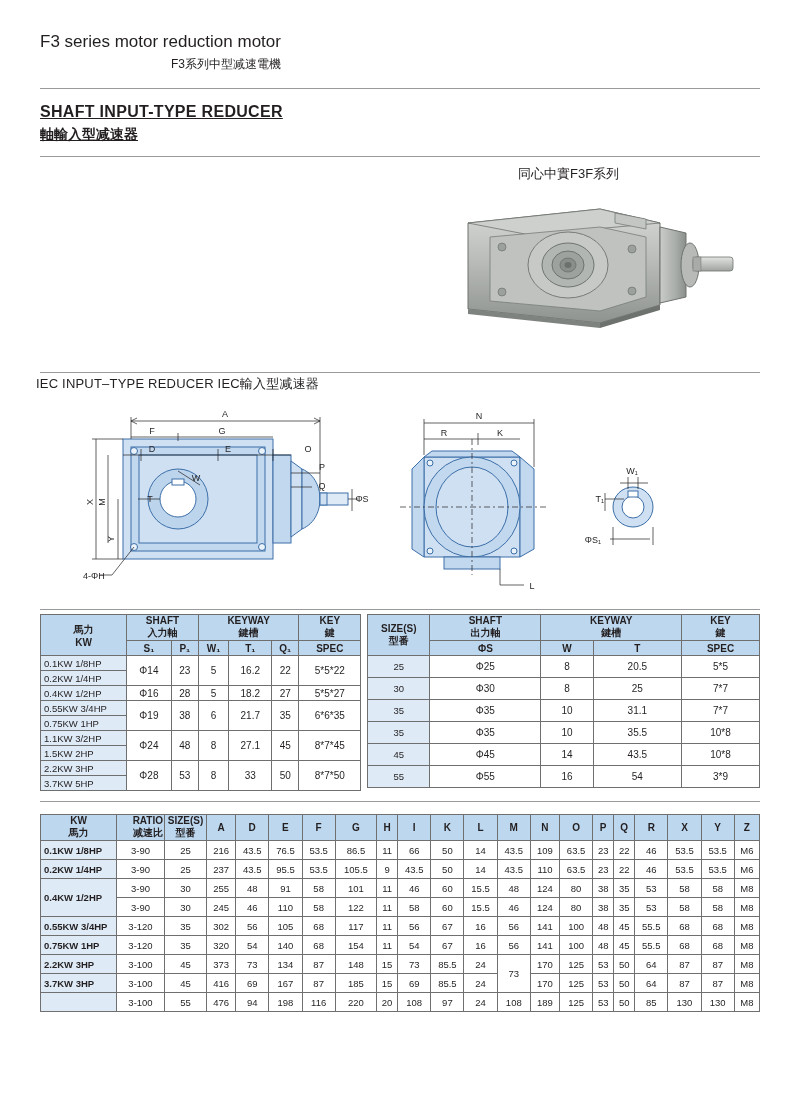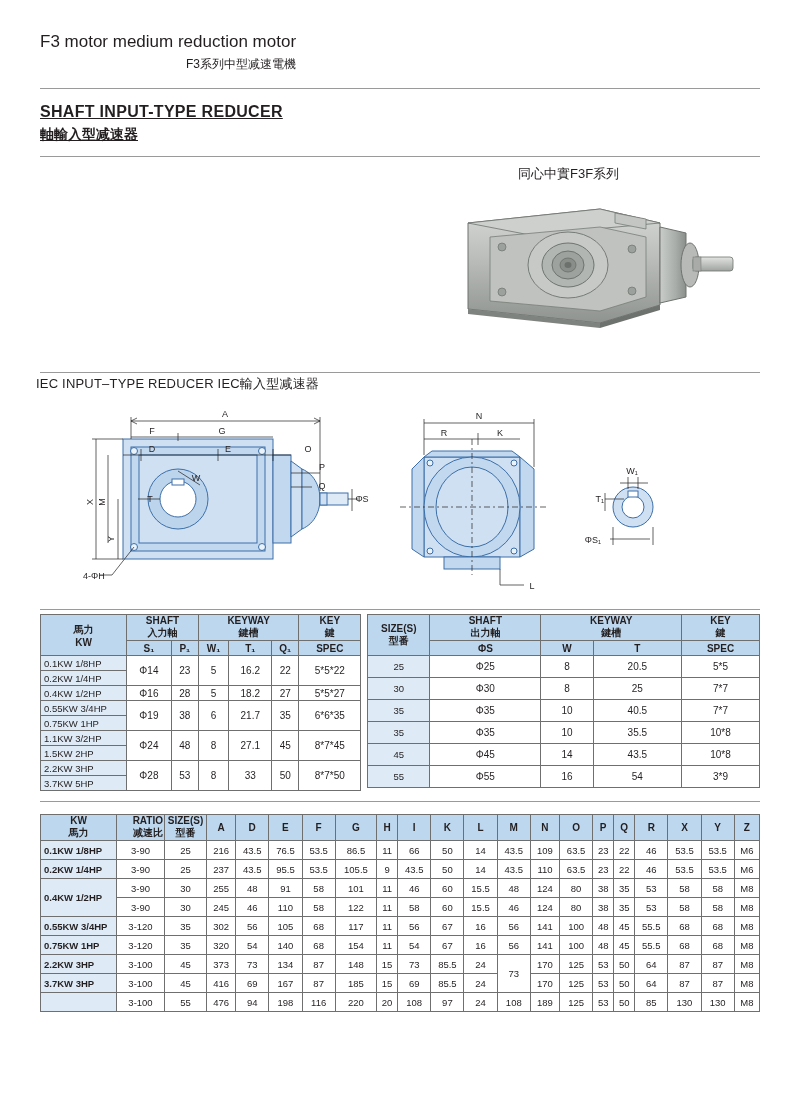--- a/index.html
+++ b/index.html
@@ -112,21 +112,21 @@
   
   svg text { font-family: "Liberation Sans", sans-serif; }
 </style>
 </head>
 <body>
 
 <div class="page">
 
   <div class="header">
     <div class="header-right">
-      <div class="en">F3 motor medium reduction motor</div>
+      <div class="en">F3 series motor reduction motor</div>
       <div class="cn">F3系列中型减速電機</div>
     </div>
   </div>
 
   <div class="hr-rule"></div>
 
   <div class="title-block">
     <div class="title-en">SHAFT INPUT-TYPE REDUCER</div>
     <div class="title-cn">軸輸入型减速器</div>
   </div>
@@ -472,21 +472,21 @@
           <td class="lbl-blue">30</td>
           <td>Φ30</td>
           <td>8</td>
           <td>25</td>
           <td>7*7</td>
         </tr>
         <tr style="height:22px;">
           <td class="lbl-blue">35</td>
           <td>Φ35</td>
           <td>10</td>
-          <td>40.5</td>
+          <td>31.1</td>
           <td>7*7</td>
         </tr>
         <tr style="height:22px;">
           <td class="lbl-blue">35</td>
           <td>Φ35</td>
           <td>10</td>
           <td>35.5</td>
           <td>10*8</td>
         </tr>
         <tr style="height:22px;">

